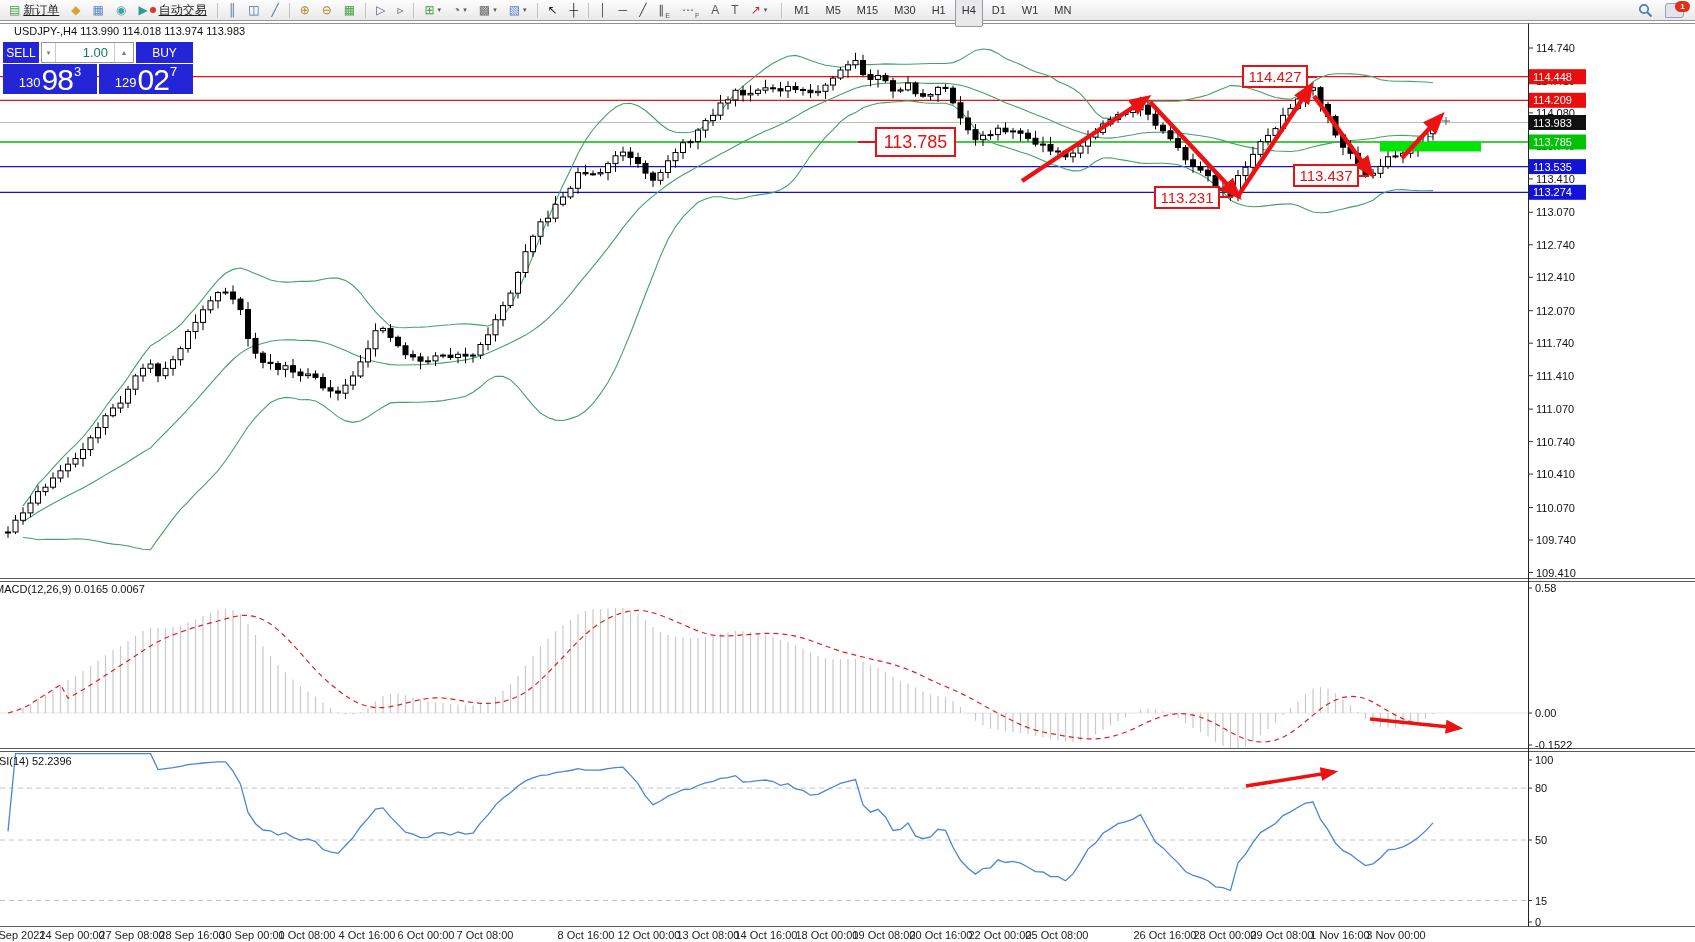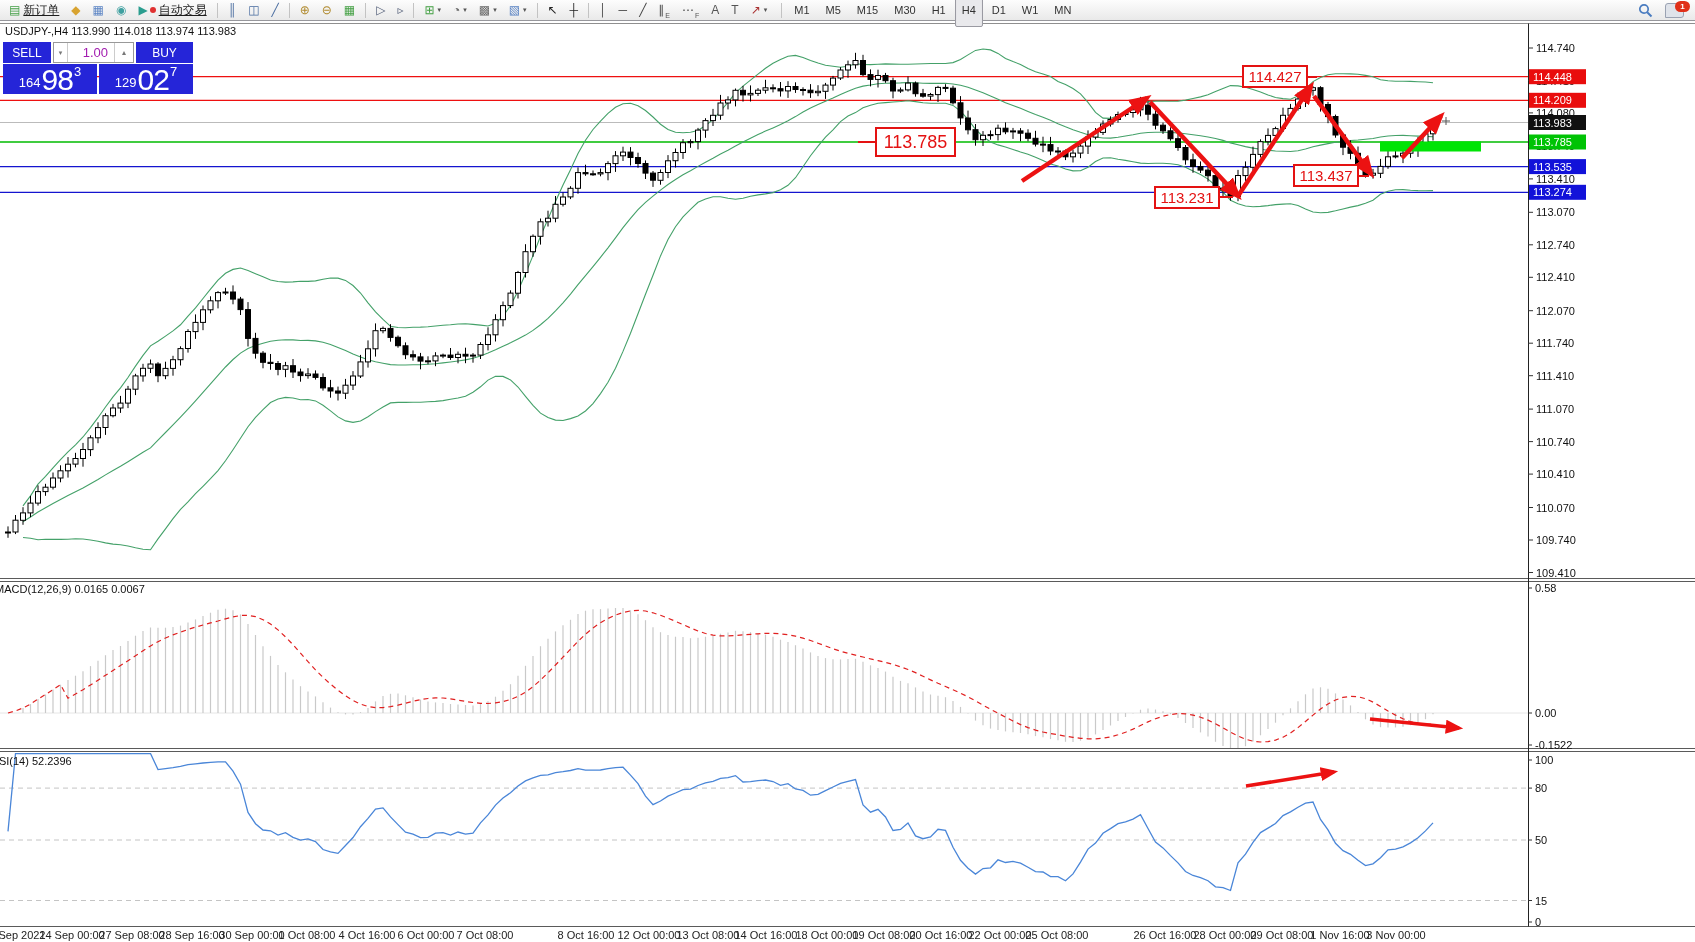--- a/index.html
+++ b/index.html
@@ -21,32 +21,32 @@
   .tb-lbl{margin-left:3px;font-size:12px;color:#1c1c1c;text-decoration:underline;}
   .tb-caret{font-size:7px;color:#555;margin-left:3px;}
   .tb-tf{display:flex;align-items:center;margin-left:4px;}
   .tf{font-size:11px;color:#333;padding:10px 6px;margin:0 1px;border:1px solid transparent;border-radius:2px;}
   .tf.active{background:#e9e9ec;border-color:#9a9aa2;box-shadow:inset 0 1px 1px rgba(0,0,0,.15);}
   .tb-right{margin-left:auto;display:flex;align-items:center;gap:12px;padding-right:8px;}
   .notif{position:relative;width:17px;height:13px;background:#dfe3ea;border:1px solid #9aa2b2;border-radius:3px 3px 3px 0;}
   .notif-badge{position:absolute;right:-7px;top:-3px;min-width:11px;height:11px;border-radius:6px;background:#e03018;
     color:#fff;font-size:8px;line-height:11px;text-align:center;padding:0 2px;font-weight:bold;}
   
-  .symbol-line{position:absolute;left:5px;top:25px;font-size:11px;color:#101010;z-index:4;white-space:nowrap;}
+  .symbol-line{position:absolute;left:14px;top:25px;font-size:11px;color:#101010;z-index:4;white-space:nowrap;}
   .macd-label{position:absolute;left:-5px;top:583px;font-size:11px;color:#101010;z-index:4;white-space:nowrap;}
   .rsi-label{position:absolute;left:-9px;top:755px;font-size:11px;color:#101010;z-index:4;white-space:nowrap;}
   
   .trade-panel{position:absolute;left:3px;top:42px;width:190px;z-index:5;}
   .tp-row1{display:flex;height:21px;gap:2px;margin-bottom:1px;}
   .tp-btn{background:#2525d8;color:#fff;font-size:12px;display:flex;align-items:center;justify-content:center;}
-  .tp-sell{width:48px;}
+  .tp-sell{width:36px;}
   .tp-buy{width:57px;}
   .tp-lot{flex:1;background:#fff;border:1px solid #999;box-sizing:border-box;display:flex;align-items:stretch;}
   .tp-lot-dd{width:13px;color:#777;font-size:7px;border-right:1px solid #ccc;display:flex;align-items:center;justify-content:center;}
-  .tp-lot-val{flex:1;text-align:right;padding-right:6px;color:#a21caf;font-size:13px;display:flex;align-items:center;justify-content:flex-end;}
+  .tp-lot-val{flex:1;text-align:right;padding-right:6px;color:#0f766e;font-size:13px;display:flex;align-items:center;justify-content:flex-end;}
   .tp-lot-up{width:18px;color:#777;font-size:8px;border-left:1px solid #ccc;display:flex;align-items:center;justify-content:center;}
   .tp-row2{display:flex;gap:2px;height:30px;}
   .tp-price{background:#2525d8;color:#fff;flex:1;display:flex;align-items:flex-end;justify-content:center;padding-bottom:1px;}
   .tp-small{font-size:13px;margin-bottom:3px;}
   .tp-big{font-size:30px;line-height:26px;margin:0 1px;letter-spacing:-1px;}
   .tp-sup{font-size:13px;align-self:flex-start;margin-top:0px;}
 </style>
 </head>
 <body>
 
@@ -945,21 +945,21 @@
     <div class="tp-btn tp-sell">SELL</div>
     <div class="tp-lot">
       <span class="tp-lot-dd">▾</span>
       <span class="tp-lot-val">1.00</span>
       <span class="tp-lot-up">▴</span>
     </div>
     <div class="tp-btn tp-buy">BUY</div>
   </div>
   <div class="tp-row2">
     <div class="tp-price">
-      <span class="tp-small">164</span>
+      <span class="tp-small">130</span>
       <span class="tp-big">98</span>
       <span class="tp-sup">3</span>
     </div>
     <div class="tp-price">
       <span class="tp-small">129</span>
       <span class="tp-big">02</span>
       <span class="tp-sup">7</span>
     </div>
   </div>
 </div>

